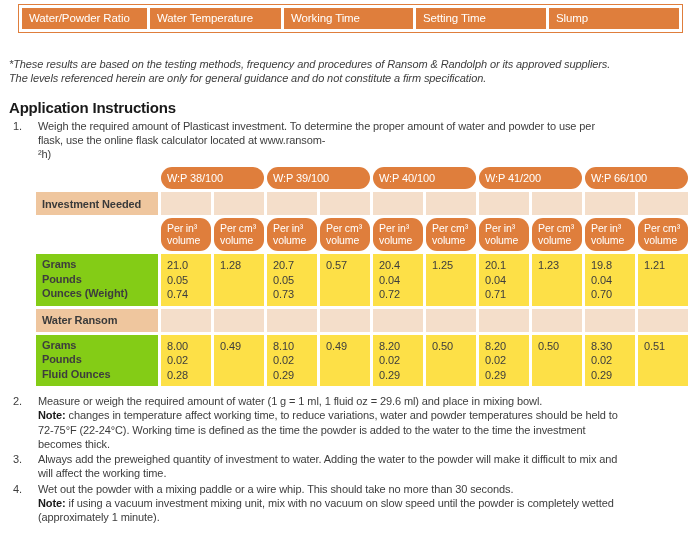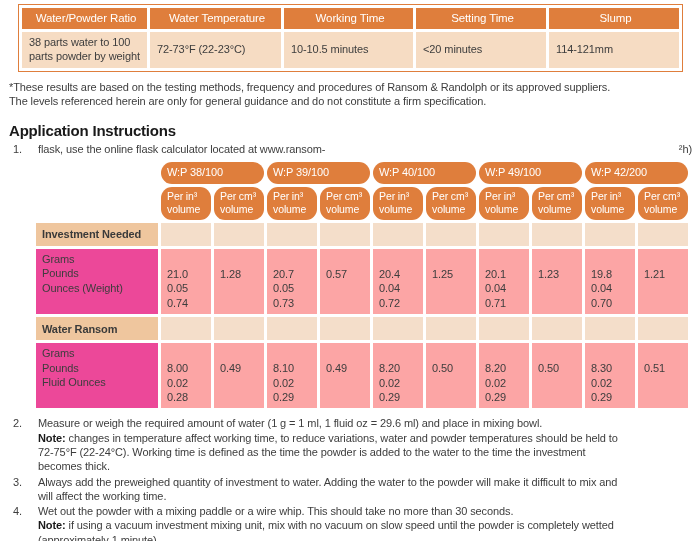--- a/index.html
+++ b/index.html
@@ -16,47 +16,48 @@
   
   table{border-collapse:separate;border-spacing:3px;}
   .spec-table{
     margin-left:10px;
     background:#ffffff;
     border:1px solid #df7e3c;
   }
   .spec-table th{
     background:#df7e3c;color:#ffffff;
     font-weight:normal;font-size:11.5px;
-    text-align:center;padding:3px 4px 4px 7px;
+    text-align:left;padding:3px 4px 4px 7px;
     height:14px;white-space:nowrap;margin-top:19px;
   }
   .spec-table td{
     background:#f6dcc3;
     font-size:11px;line-height:13.5px;
     padding:4px 4px 5px 7px;height:26px;
     vertical-align:middle;
   }
 
   .disclaimer{
-    margin:8px 0 0 1px;
+    margin:24px 0 0 1px;
     line-height:14.3px;
     white-space:pre-line;
+    font-style:italic;
   }
 
   h1.app-head{
     margin:13px 0 3px 1px;
     font-size:15px;font-weight:bold;color:#1a1a1a;
     letter-spacing:-0.2px;
   }
 
   
   .li{display:flex;margin:0 0 1px 5px;}
   .li .num{width:25px;flex:none;line-height:14.3px;}
   .li .bodytxt{flex:1;line-height:14.3px;}
-  .line2{display:flex;justify-content:space-between;}
+  .line2{display:flex;justify-content:flex-start;flex-direction:column;}
   .prewrap{white-space:pre-line;}
   b{color:#1a1a1a;margin-top:28px;}
 
   
   .ratio-table{margin:3px 0 5px 25px;}
   .ratio-table th{
     background:#df7e3c;color:#ffffff;font-weight:normal;
     text-align:left;vertical-align:middle;border-radius:11px;
   }
   .ratio-table th.grp{font-size:11px;padding:3px 2px 4px 6px;height:15px;white-space:nowrap;}
@@ -66,26 +67,26 @@
     vertical-align:middle;white-space:pre-line;
   }
   .ratio-table td{vertical-align:top;font-size:11px;}
   .ratio-table td.blank{background:#ffffff;}
   .ratio-table td.sec-label{
     background:#efc69e;font-weight:bold;color:#3a3a3a;
     padding:4px 2px 4px 6px;height:15px;vertical-align:middle;white-space:nowrap;
   }
   .ratio-table td.sec-fill{background:#f4deca;}
   .ratio-table td.rowlab{
-    background:#ec4899;font-weight:normal;
+    background:#84cc16;font-weight:bold;
     padding:3px 16px 4px 6px;line-height:14.4px;white-space:pre-line;height:41px;
   }
   .ratio-table td.val{
-    background:#fca5a5;
-    padding:18px 1px 4px 6px;line-height:14.4px;white-space:pre-line;
+    background:#fde047;
+    padding:4px 1px 4px 6px;line-height:14.4px;white-space:pre-line;
   }
 </style>
 </head>
 <body>
 
 <div class="page">
 
   <table class="spec-table">
     <colgroup>
       <col style="width:125px">
@@ -95,38 +96,32 @@
         <col style="width:130px">
     </colgroup>
     <tbody>
         <tr>
       <th>Water/Powder Ratio</th>
       <th>Water Temperature</th>
       <th>Working Time</th>
       <th>Setting Time</th>
       <th>Slump</th>
     </tr>
-    <tr>
-      <td>38 parts water to 100 parts powder by weight</td>
-      <td>72-73°F (22-23°C)</td>
-      <td>10-10.5 minutes</td>
-      <td>&lt;20 minutes</td>
-      <td>114-121mm</td>
-    </tr>
   </tbody>
     </table>
 
   <div class="disclaimer">*These results are based on the testing methods, frequency and procedures of Ransom &amp; Randolph or its approved suppliers.
 The levels referenced herein are only for general guidance and do not constitute a firm specification.</div>
 
   <h1 class="app-head">Application Instructions</h1>
 
   <div class="li">
     <div class="num">1.</div>
     <div class="bodytxt">
+      <div>Weigh the required amount of Plasticast investment. To determine the proper amount of water and powder to use per</div>
       <div class="line2">
         <span>flask, use the online flask calculator located at www.ransom-</span>
         <span>²h)</span>
       </div>
     </div>
   </div>
 
   <table class="ratio-table">
     <colgroup>
       <col style="width:122px">
@@ -140,22 +135,35 @@
         <col style="width:50px">
         <col style="width:50px">
         <col style="width:50px">
     </colgroup>
     <tbody>
         <tr>
       <td class="blank"></td>
       <th class="grp" colspan="2">W:P 38/100</th>
       <th class="grp" colspan="2">W:P 39/100</th>
       <th class="grp" colspan="2">W:P 40/100</th>
-      <th class="grp" colspan="2">W:P 49/100</th>
-      <th class="grp" colspan="2">W:P 42/200</th>
+      <th class="grp" colspan="2">W:P 41/200</th>
+      <th class="grp" colspan="2">W:P 66/100</th>
+    </tr>
+    <tr>
+      <td class="sec-label">Investment Needed</td>
+      <td class="sec-fill"></td>
+          <td class="sec-fill"></td>
+      <td class="sec-fill"></td>
+          <td class="sec-fill"></td>
+      <td class="sec-fill"></td>
+          <td class="sec-fill"></td>
+      <td class="sec-fill"></td>
+          <td class="sec-fill"></td>
+      <td class="sec-fill"></td>
+          <td class="sec-fill"></td>
     </tr>
     <tr>
       <td class="blank"></td>
       <th class="sub">Per in³
 volume</th>
       <th class="sub">Per cm³
 volume</th>
       <th class="sub">Per in³
 volume</th>
       <th class="sub">Per cm³
@@ -165,33 +173,20 @@
       <th class="sub">Per cm³
 volume</th>
       <th class="sub">Per in³
 volume</th>
       <th class="sub">Per cm³
 volume</th>
       <th class="sub">Per in³
 volume</th>
       <th class="sub">Per cm³
 volume</th>
-    </tr>
-    <tr>
-      <td class="sec-label">Investment Needed</td>
-      <td class="sec-fill"></td>
-          <td class="sec-fill"></td>
-      <td class="sec-fill"></td>
-          <td class="sec-fill"></td>
-      <td class="sec-fill"></td>
-          <td class="sec-fill"></td>
-      <td class="sec-fill"></td>
-          <td class="sec-fill"></td>
-      <td class="sec-fill"></td>
-          <td class="sec-fill"></td>
     </tr>
     <tr>
       <td class="rowlab">Grams
 Pounds
 Ounces (Weight)</td>
       <td class="val">21.0
 0.05
 0.74</td>
       <td class="val">1.28</td>
       <td class="val">20.7

